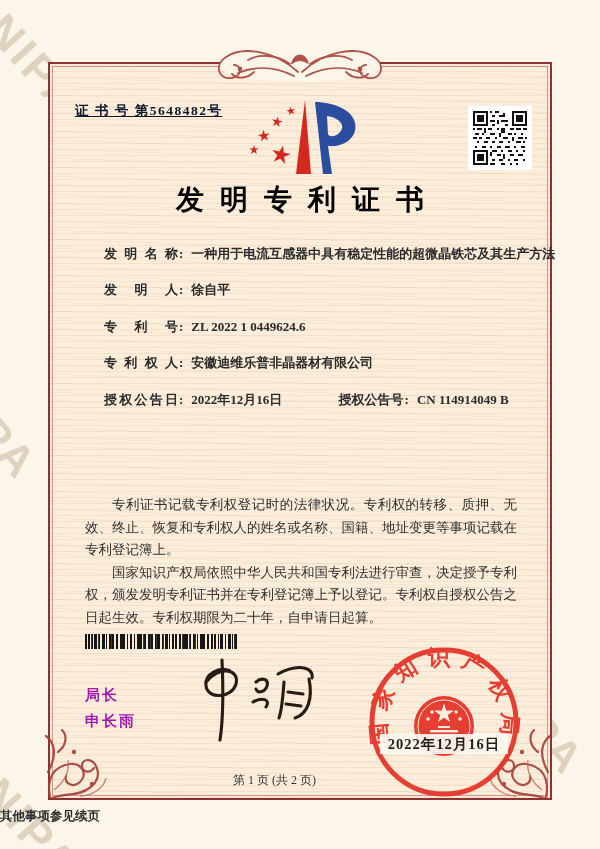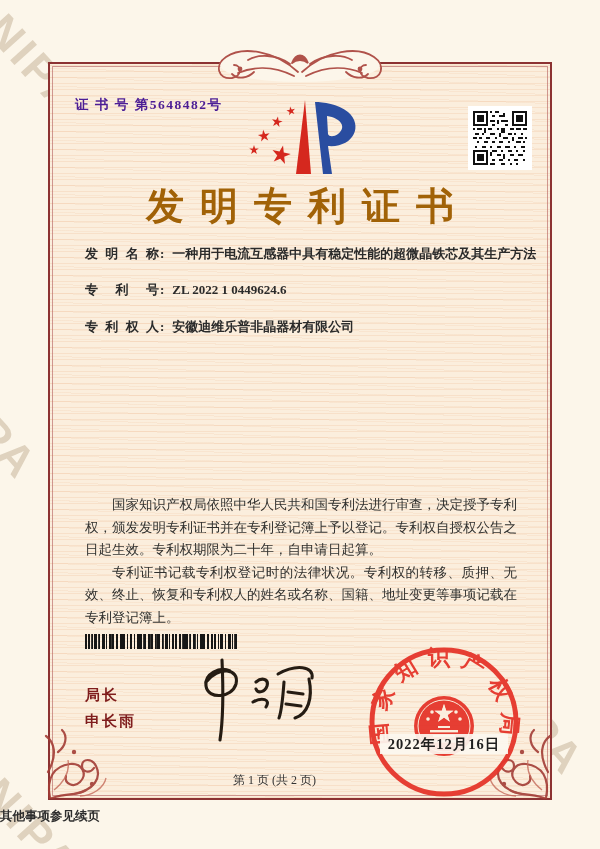--- a/index.html
+++ b/index.html
@@ -20,54 +20,54 @@
     background-color:#fbeedd;
     background-image:
       repeating-linear-gradient(0deg, rgba(235,175,130,0.22) 0 1px, rgba(0,0,0,0) 1px 6px),
       repeating-linear-gradient(2deg, rgba(235,175,130,0.14) 0 1px, rgba(0,0,0,0) 1px 9px);
   }
   .frame::before{
     content:""; position:absolute; inset:2px;
     border:1px solid rgba(178,92,92,0.6); pointer-events:none;
   }
   .cert-no{
-    position:absolute; left:75px; top:96px; font-size:13.5px;
-    letter-spacing:1.5px; color:#4c1d95; font-weight:600;
+    position:absolute; left:75px; top:102px; font-size:13.5px;
+    letter-spacing:1.5px; color:#0f172a; font-weight:600;text-decoration:underline;
   }
   .logo{ position:absolute; left:50%; top:98px; transform:translateX(-50%); }
   .qr{ position:absolute; left:468px; top:106px; width:64px; height:64px;
        background:#ffffff; padding:5px; box-sizing:border-box; }
   .title{
     position:absolute; left:0; top:181px; width:100%; text-align:center;
-    font-size:38px; font-weight:700; color:#a16207;
+    font-size:28px; font-weight:700; color:#000000;
     letter-spacing:16px; text-indent:16px;
   }
   .fields{ position:absolute; left:85px; top:246px; width:440px;
            font-size:13px; font-weight:600; color:#2b2b2b; }
   .frow{ white-space:nowrap; height:36.4px; line-height:16px; }
   .lbl{ display:inline-block; width:74px; text-align:justify; text-align-last:justify;
-        vertical-align:top; }
+        vertical-align:top;margin-left:19px; }
   .colon{ margin:0 8px 0 1px; }
   .pair2{ margin-left:34px; }
   .pair2 .lbl{ width:65px; }
   .body-text{
     position:absolute; left:85px; top:494px; width:432px;
     font-size:13.5px; line-height:22.5px; color:#30302e; text-align:justify;
     font-weight:500;
   }
   .body-text p{ margin:0; text-indent:2em; }
   .barcode{
     position:absolute; left:85px; top:634px; width:153px; height:15px;
     background-image:
       repeating-linear-gradient(90deg,#161616 0 1.5px, rgba(0,0,0,0) 1.5px 3.5px),
       repeating-linear-gradient(90deg,#161616 0 2px, rgba(0,0,0,0) 2px 9px),
       repeating-linear-gradient(90deg,rgba(25,25,25,0.85) 0 1px, rgba(0,0,0,0) 1px 6.5px);
   }
   .officials{ position:absolute; left:85px; top:682px; font-size:15px;
-              font-weight:700; letter-spacing:2px; color:#7f1d1d; }
+              font-weight:700; letter-spacing:2px; color:#a21caf; }
   .officials div{ line-height:26px; }
   .sig{ position:absolute; left:178px; top:652px; }
   .seal{ position:absolute; left:366px; top:644px; }
   .page-num{ position:absolute; left:48px; top:772px; width:453px;
              text-align:center; font-size:12px; color:#333; }
   .cont-note{ position:absolute; left:0; top:808px; width:100%;
               text-align:left; font-size:12.5px; color:#2e2e2e; font-weight:600; }
   .corner{ position:absolute; }
   .corner.br{ transform:scaleX(-1); }
   .ornament{ position:absolute; left:190px; top:42px; }
@@ -178,30 +178,37 @@
     </svg>
   </div>
 
   <div class="title">发明专利证书</div>
 
   <div class="fields">
     <div class="frow">
       <span class="lbl">发明名称</span><span class="colon">:</span><span class="val">一种用于电流互感器中具有稳定性能的超微晶铁芯及其生产方法</span>
     </div>
     <div class="frow">
+      <span class="lbl">发明人</span><span class="colon">:</span><span class="val">徐自平</span>
+    </div>
+    <div class="frow">
       <span class="lbl">专利号</span><span class="colon">:</span><span class="val">ZL 2022 1 0449624.6</span>
     </div>
     <div class="frow">
       <span class="lbl">专利权人</span><span class="colon">:</span><span class="val">安徽迪维乐普非晶器材有限公司</span>
     </div>
+    <div class="frow">
+      <span><span class="lbl">授权公告日</span><span class="colon">:</span><span class="val">2022年12月16日</span></span>
+      <span class="pair2"><span class="lbl">授权公告号</span><span class="colon">:</span><span class="val">CN 114914049 B</span></span>
+    </div>
   </div>
 
   <div class="body-text">
+    <p>专利证书记载专利权登记时的法律状况。专利权的转移、质押、无效、终止、恢复和专利权人的姓名或名称、国籍、地址变更等事项记载在专利登记簿上。</p>
     <p>国家知识产权局依照中华人民共和国专利法进行审查，决定授予专利权，颁发发明专利证书并在专利登记簿上予以登记。专利权自授权公告之日起生效。专利权期限为二十年，自申请日起算。</p>
-    <p>专利证书记载专利权登记时的法律状况。专利权的转移、质押、无效、终止、恢复和专利权人的姓名或名称、国籍、地址变更等事项记载在专利登记簿上。</p>
   </div>
 
   <div class="barcode"></div>
 
   <div class="officials">
     <div>局长</div>
     <div>申长雨</div>
   </div>
 
   <svg class="sig" width="150" height="95" viewBox="0 0 150 95">

